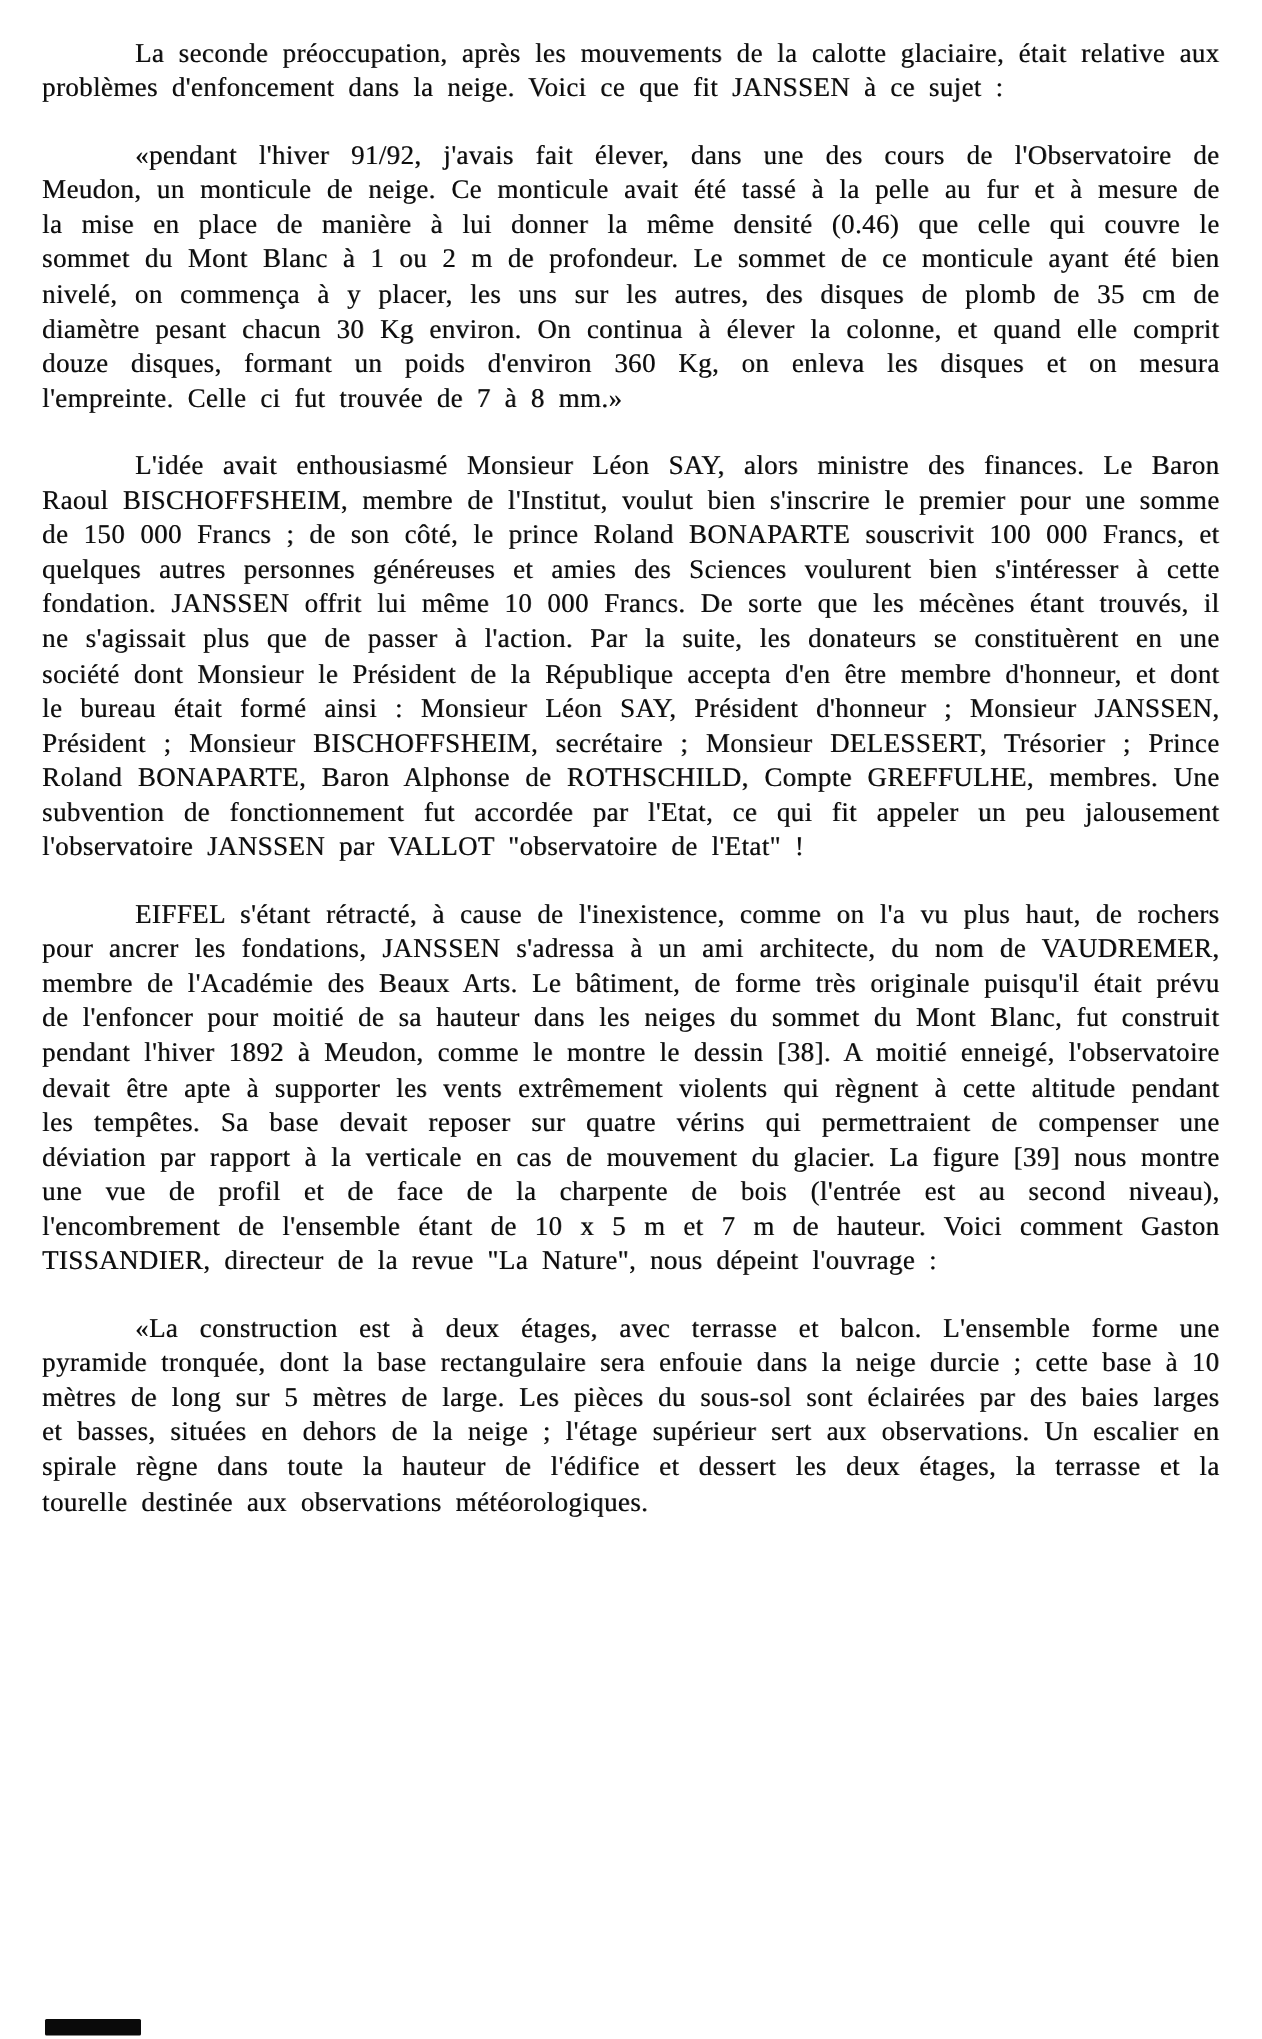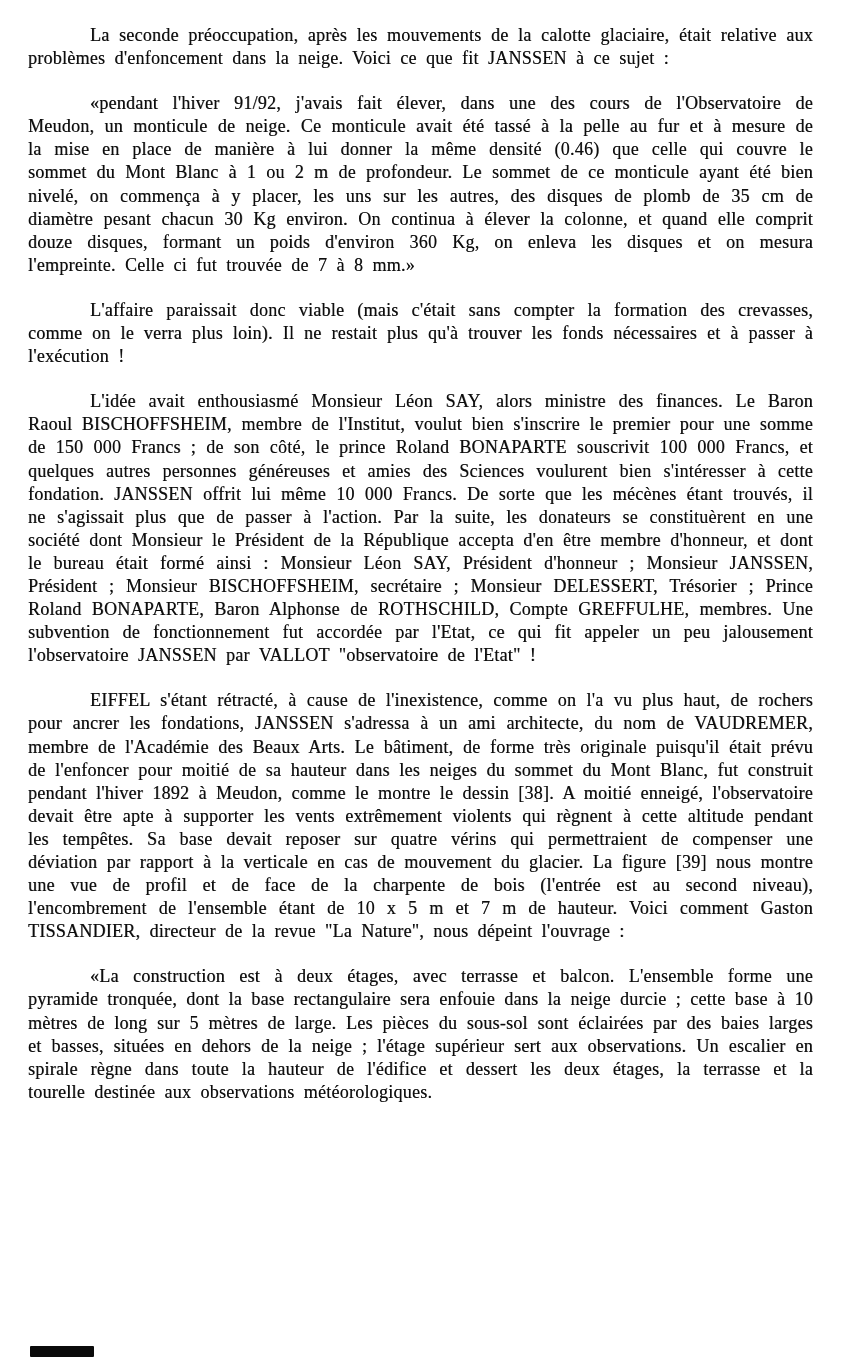--- a/index.html
+++ b/index.html
@@ -46,19 +46,18 @@
     border-radius: 1px;
   }
 </style>
 </head>
 <body>
 
 <div class="page">
   <div class="doc-text">
     <p>La seconde préoccupation, après les mouvements de la calotte glaciaire, était relative aux problèmes d'enfoncement dans la neige. Voici ce que fit JANSSEN à ce sujet :</p>
     <p>«pendant l'hiver 91/92, j'avais fait élever, dans une des cours de l'Observatoire de Meudon, un monticule de neige. Ce monticule avait été tassé à la pelle au fur et à mesure de la mise en place de manière à lui donner la même densité (0.46) que celle qui couvre le sommet du Mont Blanc à 1 ou 2 m de profondeur. Le sommet de ce monticule ayant été bien nivelé, on commença à y placer, les uns sur les autres, des disques de plomb de 35 cm de diamètre pesant chacun 30 Kg environ. On continua à élever la colonne, et quand elle comprit douze disques, formant un poids d'environ 360 Kg, on enleva les disques et on mesura l'empreinte. Celle ci fut trouvée de 7 à 8 mm.»</p>
-    <p>L'affaire paraissait donc viable (mais c'était sans compter la formation des crevasses, comme on le verra plus loin). Il ne restait plus qu'à trouver les fonds nécessaires et à passer à l'exécution !</p>
     <p>L'idée avait enthousiasmé Monsieur Léon SAY, alors ministre des finances. Le Baron Raoul BISCHOFFSHEIM, membre de l'Institut, voulut bien s'inscrire le premier pour une somme de 150 000 Francs ; de son côté, le prince Roland BONAPARTE souscrivit 100 000 Francs, et quelques autres personnes généreuses et amies des Sciences voulurent bien s'intéresser à cette fondation. JANSSEN offrit lui même 10 000 Francs. De sorte que les mécènes étant trouvés, il ne s'agissait plus que de passer à l'action. Par la suite, les donateurs se constituèrent en une société dont Monsieur le Président de la République accepta d'en être membre d'honneur, et dont le bureau était formé ainsi : Monsieur Léon SAY, Président d'honneur ; Monsieur JANSSEN, Président ; Monsieur BISCHOFFSHEIM, secrétaire ; Monsieur DELESSERT, Trésorier ; Prince Roland BONAPARTE, Baron Alphonse de ROTHSCHILD, Compte GREFFULHE, membres. Une subvention de fonctionnement fut accordée par l'Etat, ce qui fit appeler un peu jalousement l'observatoire JANSSEN par VALLOT "observatoire de l'Etat" !</p>
     <p>EIFFEL s'étant rétracté, à cause de l'inexistence, comme on l'a vu plus haut, de rochers pour ancrer les fondations, JANSSEN s'adressa à un ami architecte, du nom de VAUDREMER, membre de l'Académie des Beaux Arts. Le bâtiment, de forme très originale puisqu'il était prévu de l'enfoncer pour moitié de sa hauteur dans les neiges du sommet du Mont Blanc, fut construit pendant l'hiver 1892 à Meudon, comme le montre le dessin [38]. A moitié enneigé, l'observatoire devait être apte à supporter les vents extrêmement violents qui règnent à cette altitude pendant les tempêtes. Sa base devait reposer sur quatre vérins qui permettraient de compenser une déviation par rapport à la verticale en cas de mouvement du glacier. La figure [39] nous montre une vue de profil et de face de la charpente de bois (l'entrée est au second niveau), l'encombrement de l'ensemble étant de 10 x 5 m et 7 m de hauteur. Voici comment Gaston TISSANDIER, directeur de la revue "La Nature", nous dépeint l'ouvrage :</p>
     <p>«La construction est à deux étages, avec terrasse et balcon. L'ensemble forme une pyramide tronquée, dont la base rectangulaire sera enfouie dans la neige durcie ; cette base à 10 mètres de long sur 5 mètres de large. Les pièces du sous-sol sont éclairées par des baies larges et basses, situées en dehors de la neige ; l'étage supérieur sert aux observations. Un escalier en spirale règne dans toute la hauteur de l'édifice et dessert les deux étages, la terrasse et la tourelle destinée aux observations météorologiques.</p>
   </div>
   <div class="scan-mark"></div>
 </div>
 
 </body></html>

